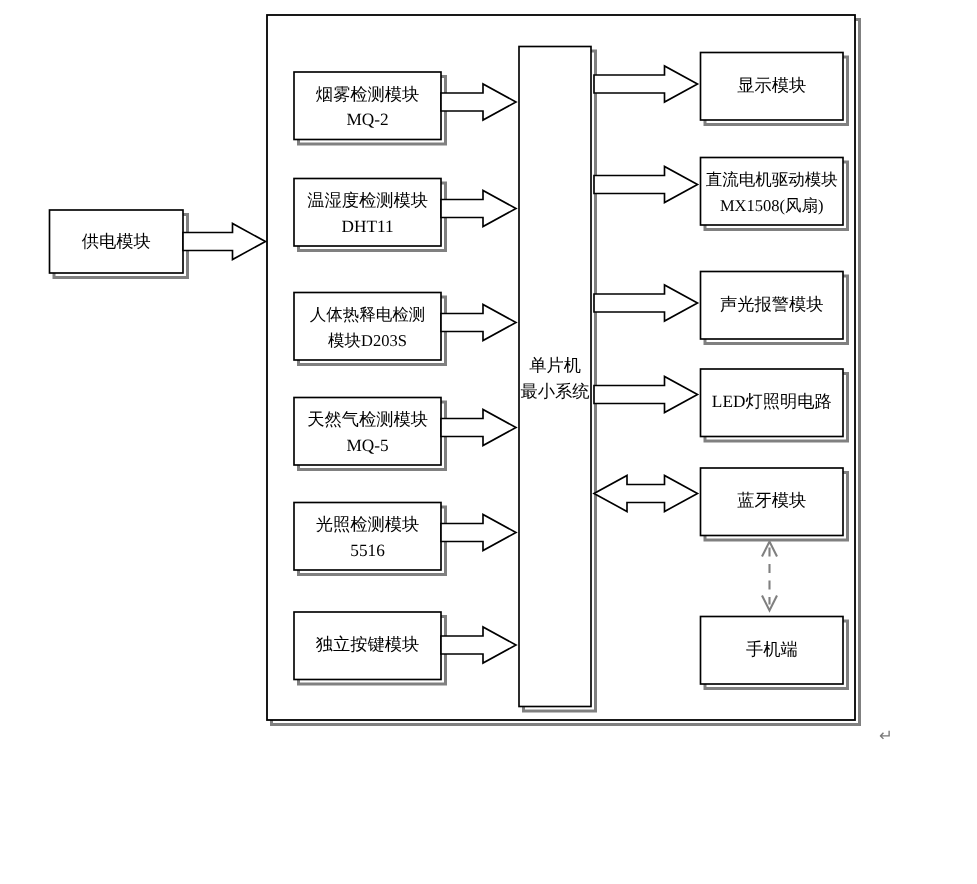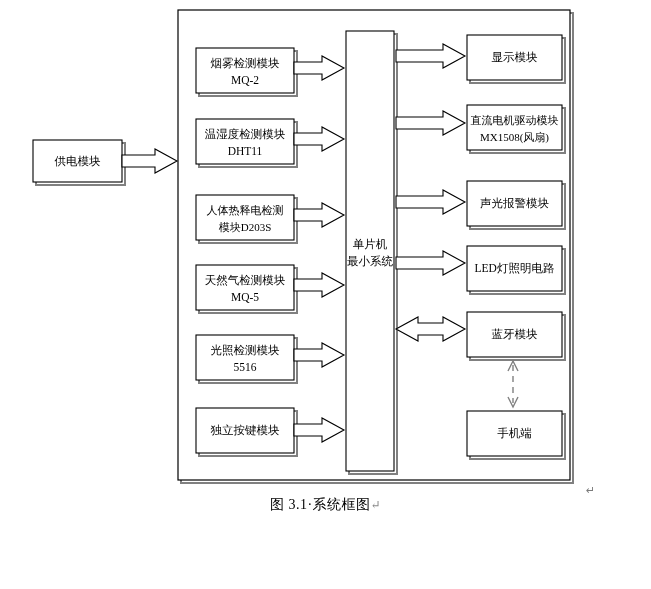--- a/index.html
+++ b/index.html
@@ -176,19 +176,16 @@
     </g>
 
     <g>
       <rect x="470" y="414" width="95" height="45" fill="none" stroke="#808080" stroke-width="2"></rect>
       <rect x="467" y="411" width="95" height="45" fill="#ffffff" stroke="#000000" stroke-width="1.1"></rect>
       <text class="blk-text" x="514.5" y="434">手机端</text>
     </g>
 
   </svg>
 
-  <div class="caption">
-    <span>图 3.1</span><span>·</span><span>系统框图</span><span class="pilcrow-inline">↵</span>
-  </div>
 
   <div class="pilcrow-right">↵</div>
 
 </div>
 
 </body></html>

